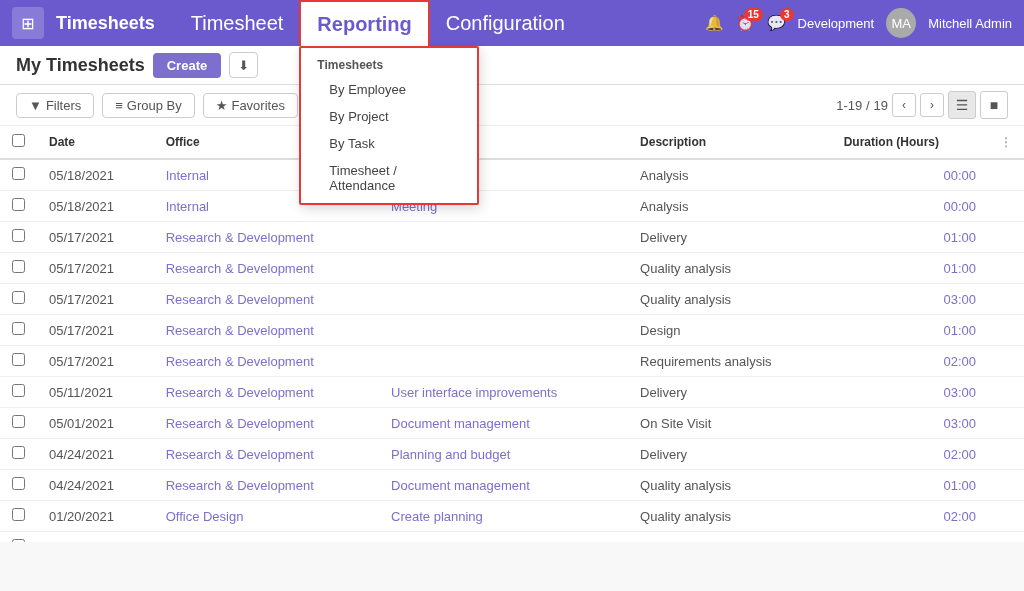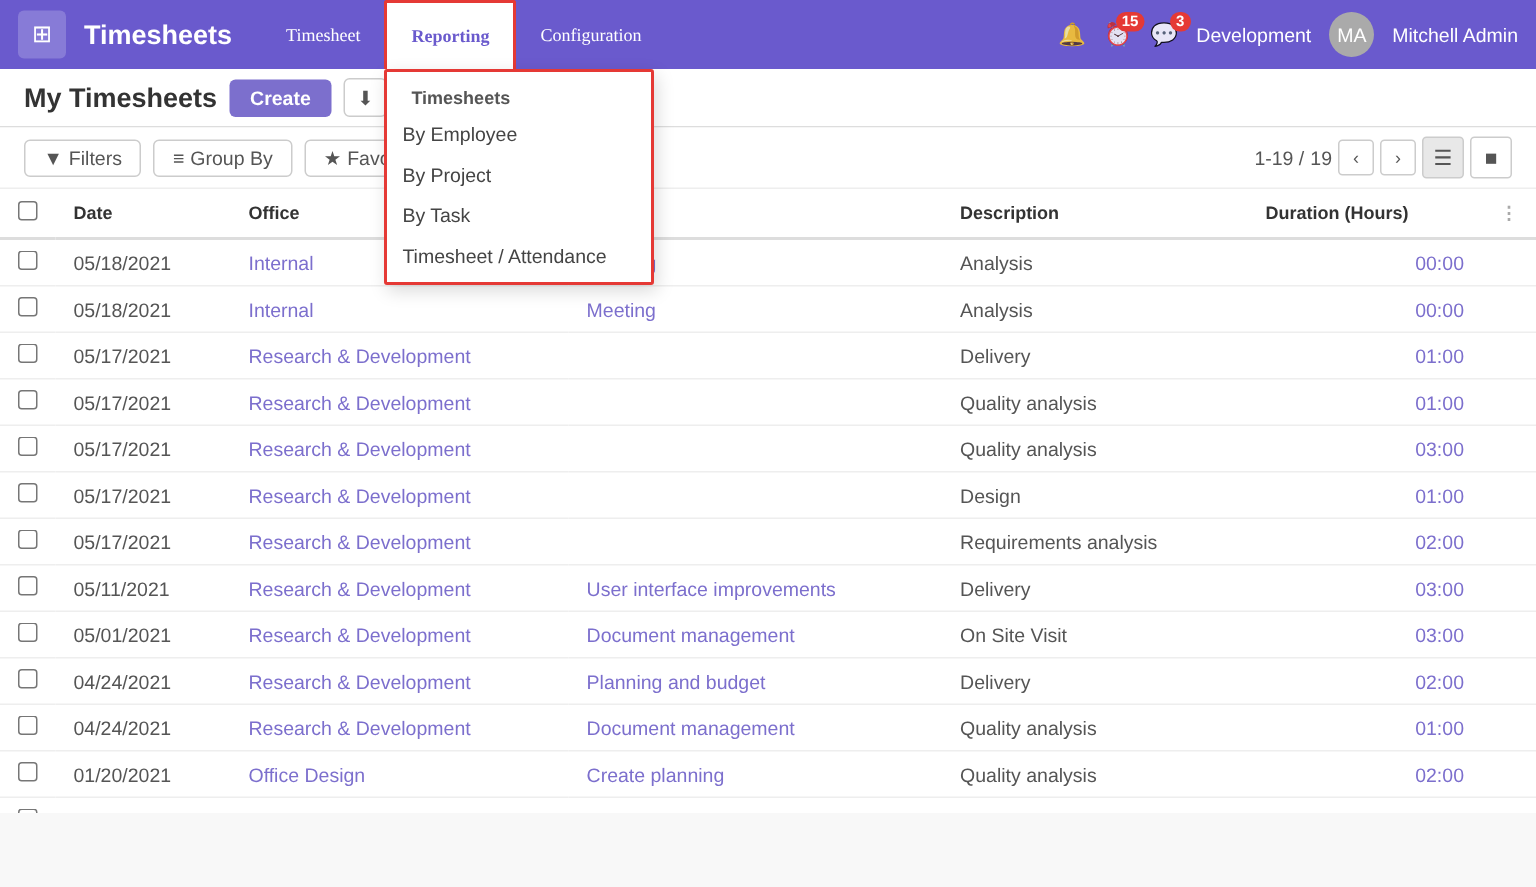--- a/index.html
+++ b/index.html
@@ -34,23 +34,22 @@
       display: flex;
       gap: 0;
       flex: 1;
     }
     .topnav-item {
       padding: 0 16px;
       height: 46px;
       display: flex; align-items: center;
       color: white;
       cursor: pointer;
-      font-size: 12px;
+      font-size: 20px;
       border-radius: 0;
-      font-family: Liberation Serif, serif;
     }
     .topnav-item.active {
       background: white;
       color: #6a5acd;
       font-weight: 600;
       border: 2px solid #e53935;
       border-bottom: none;
       border-radius: 2px 2px 0 0;
     }
     .topnav-right {
@@ -99,21 +98,21 @@
       padding: 6px 16px 4px 16px;
       color: #888;
       font-size: 11px;
       font-weight: 700;
       text-transform: none;
       letter-spacing: 0;
       color: #555;
       font-size: 12px;
     }
     .dropdown-item {
-      padding: 6px 16px 6px 10px;
+      padding: 6px 16px 6px 28px;
       color: #444;
       cursor: pointer;
       font-size: 13px;
     }
     .breadcrumb-title {
       font-size: 18px;
       font-weight: 600;
       color: #333;
       flex: none;
     }

